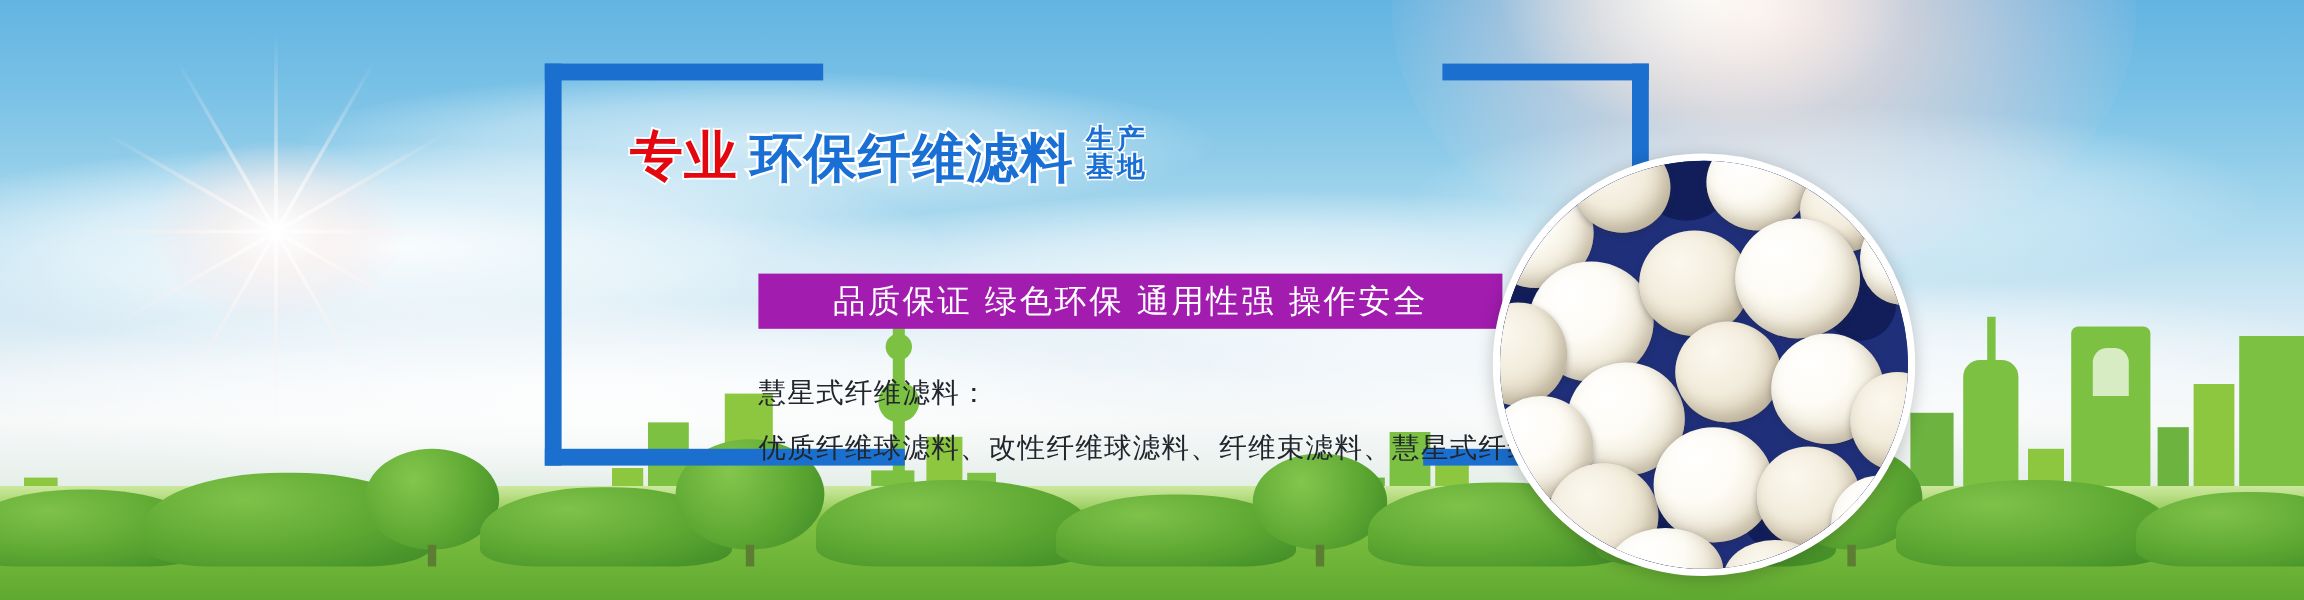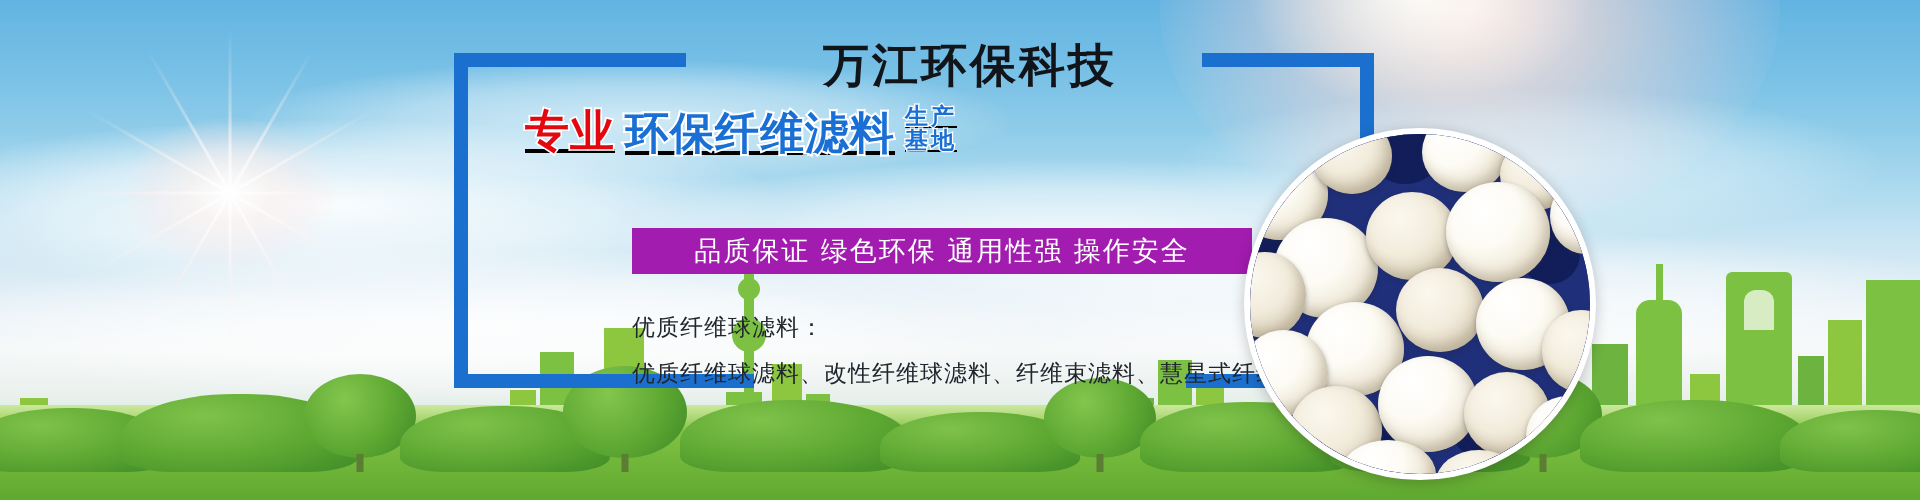--- a/index.html
+++ b/index.html
@@ -101,21 +101,21 @@
   .brand-title {
     position:absolute; left:650px; top:42px; width:640px;
     text-align:center;
     font-family:"DejaVu Sans","Liberation Sans",sans-serif;
     font-size:46px; font-weight:700; color:#111418;
     letter-spacing:3px; line-height:1; white-space:nowrap;
   }
 
   .headline {
     position:absolute; left:525px; top:104px; width:760px;
-    display:flex; align-items:flex-end; white-space:nowrap;text-decoration:underline;
+    display:flex; align-items:flex-end; white-space:nowrap;
   }
   .hl-pro {
     font-size:44px; font-weight:900; color:#e3080f; letter-spacing:1px;
     line-height:1; padding-bottom:2px;
     -webkit-text-stroke:3px #ffffff; paint-order:stroke fill;
     text-shadow:0 0 0 #fff;
   }
   .hl-main {
     font-size:44px; font-weight:900; color:#1a6fd4; letter-spacing:1px;
     line-height:1; margin-left:10px;
@@ -272,36 +272,35 @@
   <div class="bracket" style="left:454px; top:53px; width:232px; height:14px;"></div>
   <div class="bracket" style="left:454px; top:53px; width:14px; height:335px;"></div>
 
   <div class="bracket" style="left:454px; top:374px; width:300px; height:14px;"></div>
 
   <div class="bracket" style="left:1202px; top:53px; width:172px; height:14px;"></div>
   <div class="bracket" style="left:1360px; top:53px; width:14px; height:122px;"></div>
 
   <div class="bracket" style="left:1186px; top:374px; width:160px; height:14px;"></div>
 
-  <div class="brand-title">万江环保科技</div>
 
   <div class="headline">
     <span class="hl-pro">专业</span>
     <span class="hl-main">环保纤维滤料</span>
     <span class="hl-base">
       <span>生产</span><br>
       <span>基地</span>
     </span>
   </div>
 
   <div class="slogan-bar">
     <span>品质保证  绿色环保  通用性强  操作安全</span>
   </div>
 
-  <div class="desc1">优质纤维球滤料：</div>
+  <div class="desc1">慧星式纤维滤料：</div>
   <div class="desc2">优质纤维球滤料、改性纤维球滤料、纤维束滤料、慧星式纤维滤料</div>
 
   <div class="product">
     <div class="photo">
       <div class="darkgap" style="left:120px; top:-10px;  width:70px;  height:60px;"></div>
       <div class="darkgap" style="left:-20px; top:70px;   width:60px;  height:70px;"></div>
       <div class="darkgap" style="left:200px; top:250px;  width:90px;  height:80px;"></div>
       <div class="darkgap" style="left:60px;  top:290px;  width:110px; height:80px;"></div>
       <div class="darkgap" style="left:270px; top:90px;   width:60px;  height:60px;"></div>
 

